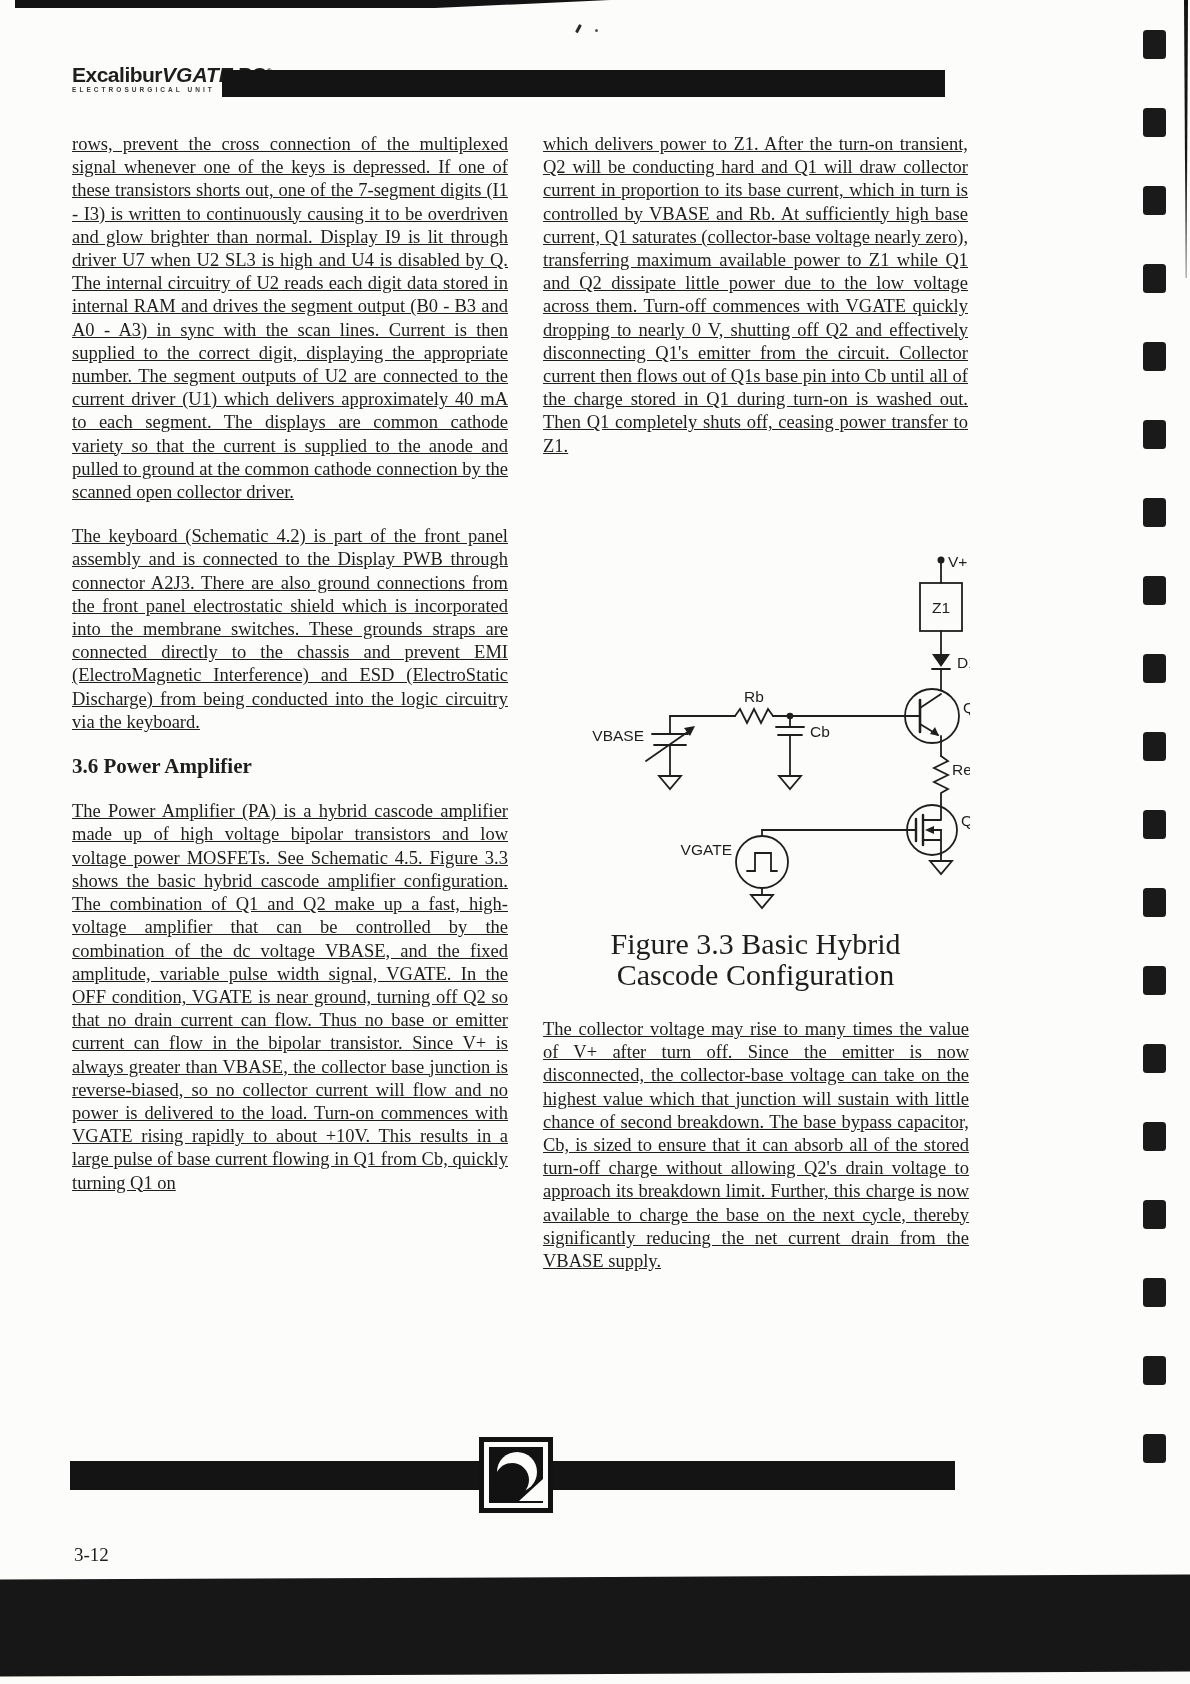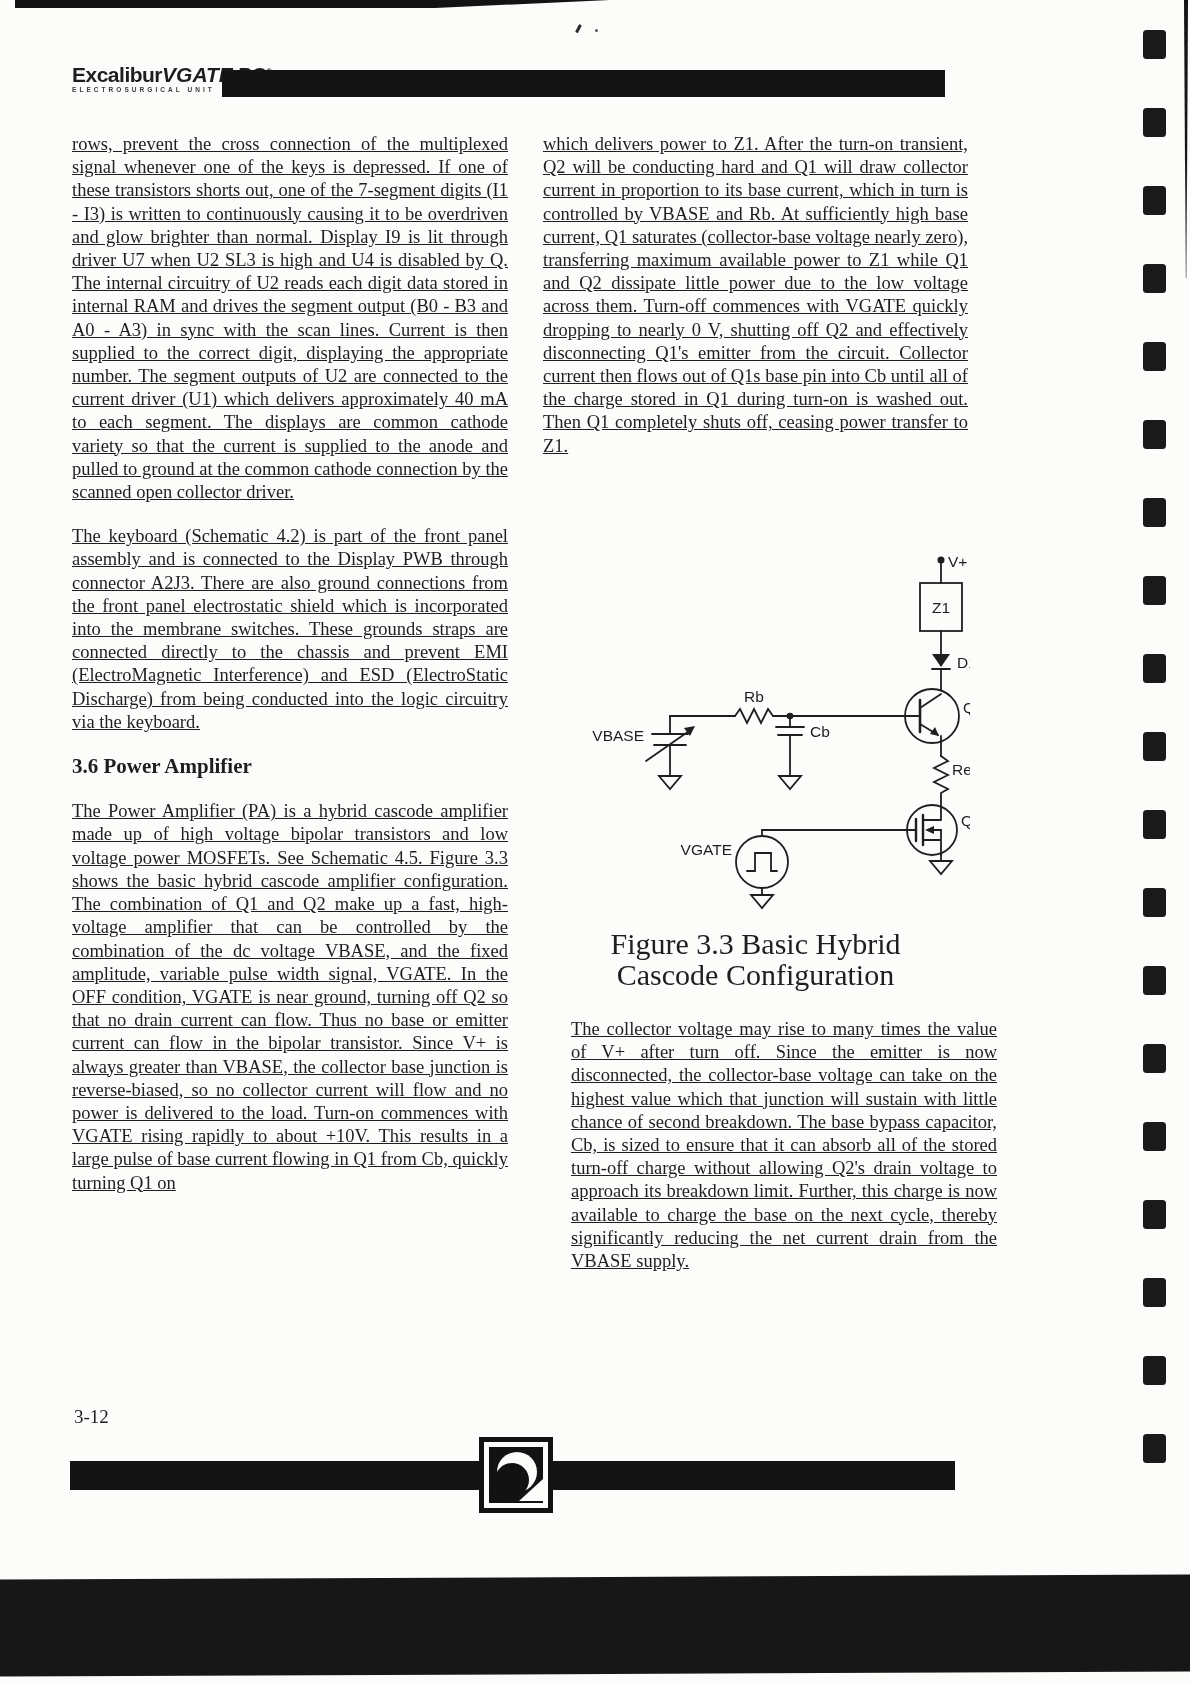--- a/index.html
+++ b/index.html
@@ -28,33 +28,33 @@
   .lg-reg{font-size:8px;vertical-align:super;}
   .tagline{font-family:"Liberation Sans", sans-serif;font-size:6.5px;font-weight:700;
         letter-spacing:3.05px;margin-top:2px;color:#3a3a3a;white-space:nowrap;}
   .header-bar{position:absolute;left:222px;top:70px;width:723px;height:27px;background:#141414;}
 
   
   .col{position:absolute;font-size:18.5px;line-height:23.2px;}
   .col p{margin:0 0 21px 0;text-align:justify;text-decoration:underline;}
   .col-left{left:72px;top:133px;width:436px;}
   .col-right-top{left:543px;top:133px;width:425px;}
-  .col-right-bottom{left:543px;top:1018px;width:426px;margin-left:28px;}
+  .col-right-bottom{left:543px;top:1018px;width:426px;}
   h3.section{font-size:21px;font-weight:bold;margin:20px 0 22px 0;}
 
   
   .schematic{position:absolute;left:540px;top:524px;}
   .sch-label{font-family:"Liberation Sans", sans-serif;font-size:15.5px;fill:#1e1e1e;}
   .caption{position:absolute;left:543px;top:928px;width:425px;text-align:center;
         font-size:30px;line-height:31px;}
 
   
   .footer-bar{position:absolute;left:70px;top:1461px;width:885px;height:29px;background:#141414;}
   .footer-logo{position:absolute;left:479px;top:1437px;width:74px;height:76px;}
-  .page-num{position:absolute;left:74px;top:1406px;font-size:19px;}
+  .page-num{position:absolute;left:74px;top:1544px;font-size:19px;}
 </style>
 </head>
 <body>
 
 <div class="page">
 
   <div class="top-bar"></div>
   <div class="top-bar-taper"></div>
   <div class="right-line"></div>
   <div class="speck-a"></div>

